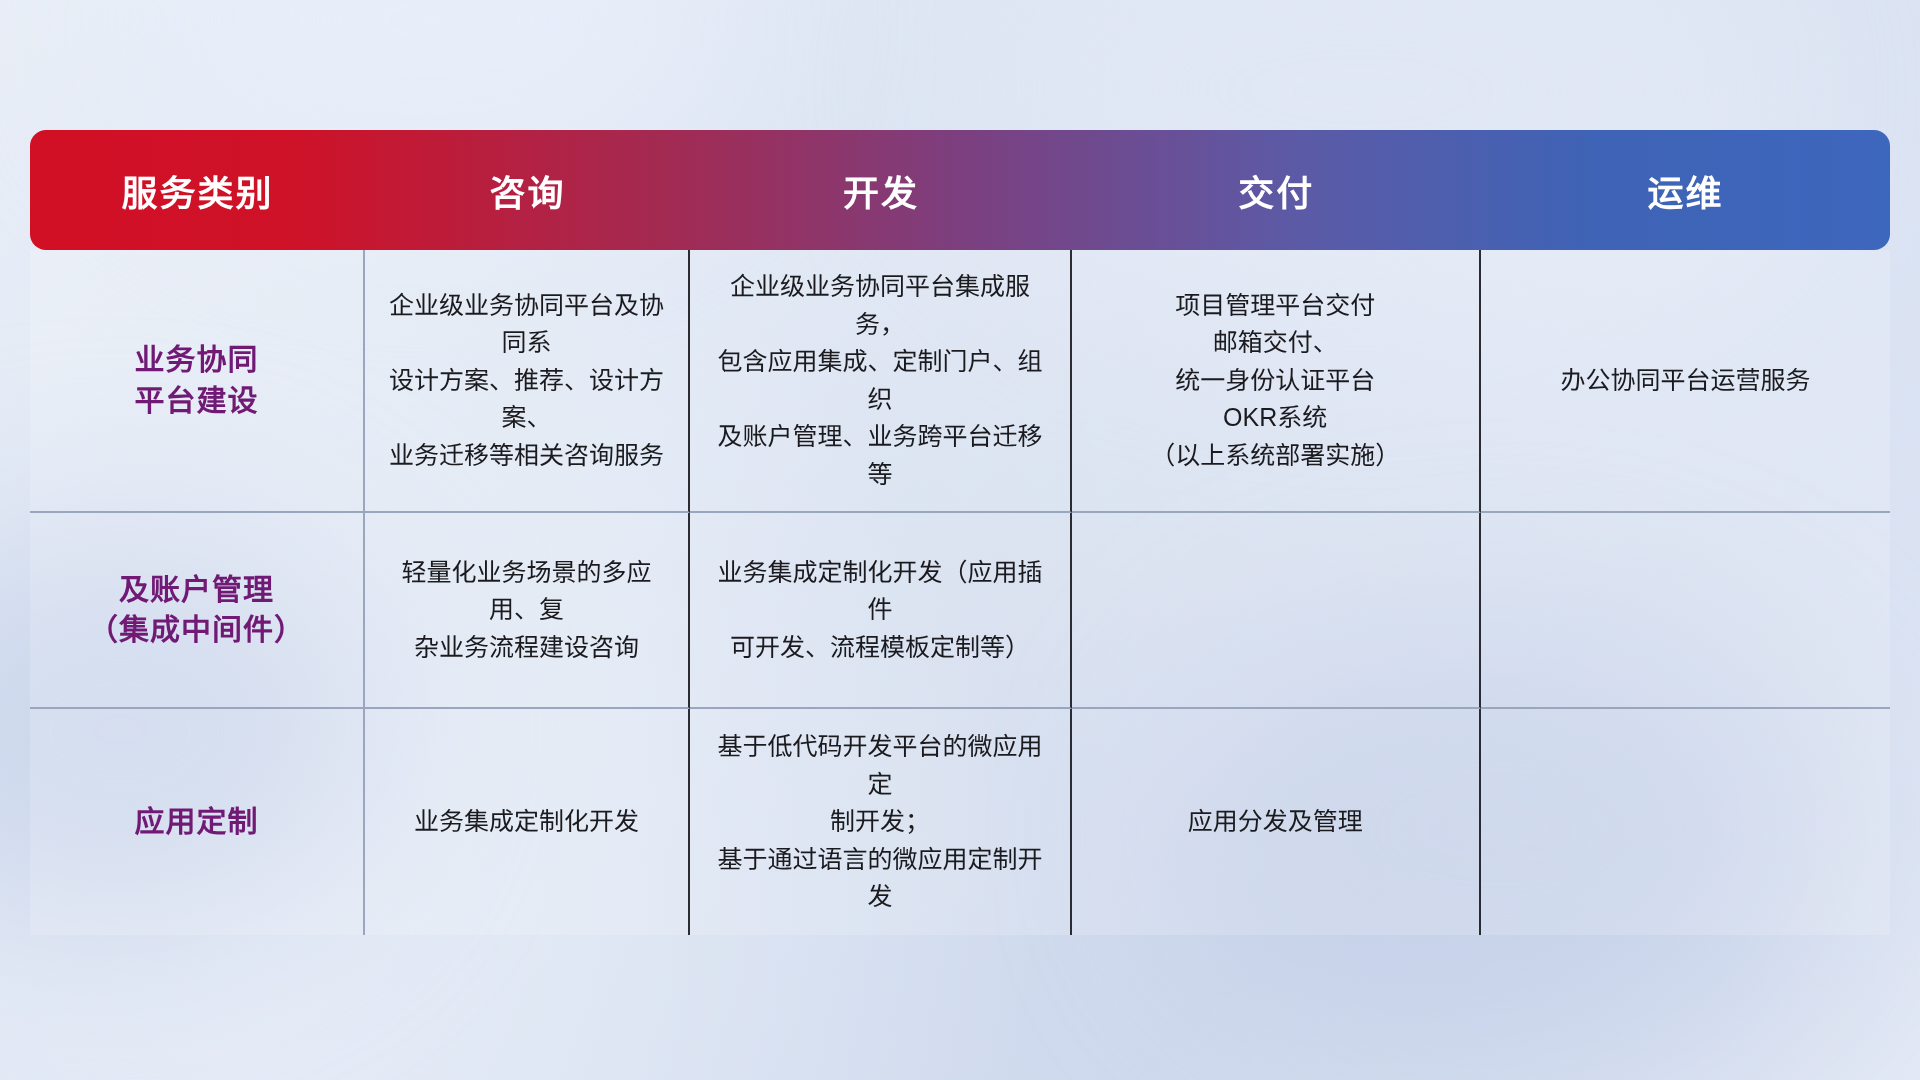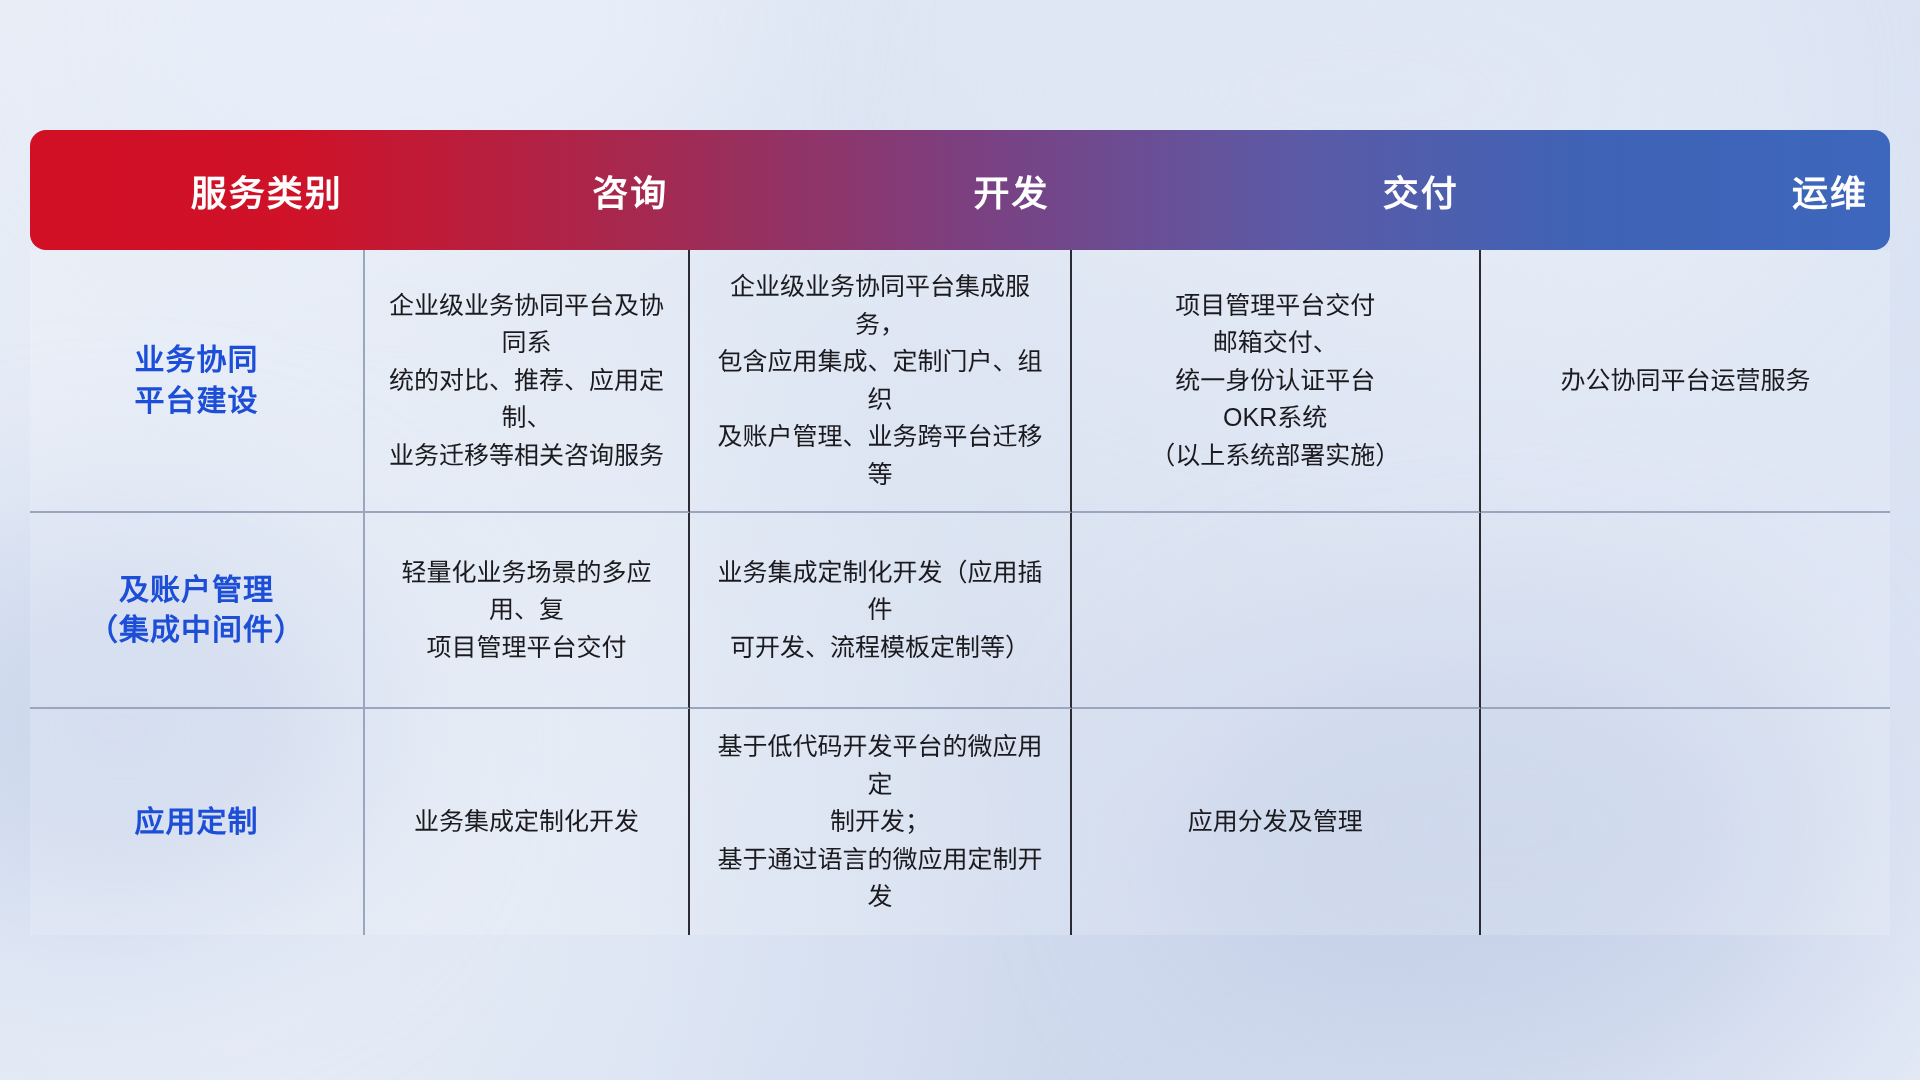--- a/index.html
+++ b/index.html
@@ -51,21 +51,21 @@
     table-layout: fixed;
   }
 
   
   thead tr.head-row th {
     height: 120px;
     padding: 0 22px;
     color: #ffffff;
     font-size: 36px;
     font-weight: bold;
-    text-align: right;
+    text-align: center;
     vertical-align: middle;
     letter-spacing: 2px;
     border: none;
     position: relative;
     z-index: 2;
   }
   thead tr.head-row {
     background: linear-gradient(90deg, #d10f25 0%, #cf1228 14%, #a32a52 34%, #7c3f7f 50%, #5c5aa6 68%, #3f63b6 84%, #3d67bd 100%);
   }
   thead tr.head-row th:first-child {
@@ -99,21 +99,21 @@
     border-right: none;
   }
   tbody tr:last-child td {
     border-bottom: none;
   }
   tbody tr:last-child td.vline {
     
   }
 
   td.category {
-    color: #1d4ed8;
+    color: #701a75;
     font-weight: bold;
     font-size: 30px;
     line-height: 1.35;
     letter-spacing: 1px;
   }
 
   tr.r1 td { height: 205px; }
   tr.r2 td { height: 158px; }
   tr.r3 td { height: 190px; }
 
@@ -150,37 +150,37 @@
           <th>开发</th>
           <th>交付</th>
           <th>运维</th>
         </tr>
       </thead>
       <tbody>
         <tr class="r1">
           <td class="category cell-text">业务协同
 平台建设</td>
           <td class="cell-text vline">企业级业务协同平台及协同系
-统的对比、推荐、应用定制、
+设计方案、推荐、设计方案、
 业务迁移等相关咨询服务</td>
           <td class="cell-text vline">企业级业务协同平台集成服务，
 包含应用集成、定制门户、组织
 及账户管理、业务跨平台迁移等</td>
           <td class="cell-text vline">项目管理平台交付
 邮箱交付、
 统一身份认证平台
 OKR系统
 （以上系统部署实施）</td>
           <td class="cell-text">办公协同平台运营服务</td>
         </tr>
         <tr class="r2">
           <td class="category cell-text">及账户管理
 （集成中间件）</td>
           <td class="cell-text vline">轻量化业务场景的多应用、复
-项目管理平台交付</td>
+杂业务流程建设咨询</td>
           <td class="cell-text vline">业务集成定制化开发（应用插件
 可开发、流程模板定制等）</td>
           <td class="cell-text vline"></td>
           <td class="cell-text"></td>
         </tr>
         <tr class="r3">
           <td class="category cell-text">应用定制</td>
           <td class="cell-text vline">业务集成定制化开发</td>
           <td class="cell-text vline">基于低代码开发平台的微应用定
 制开发；

